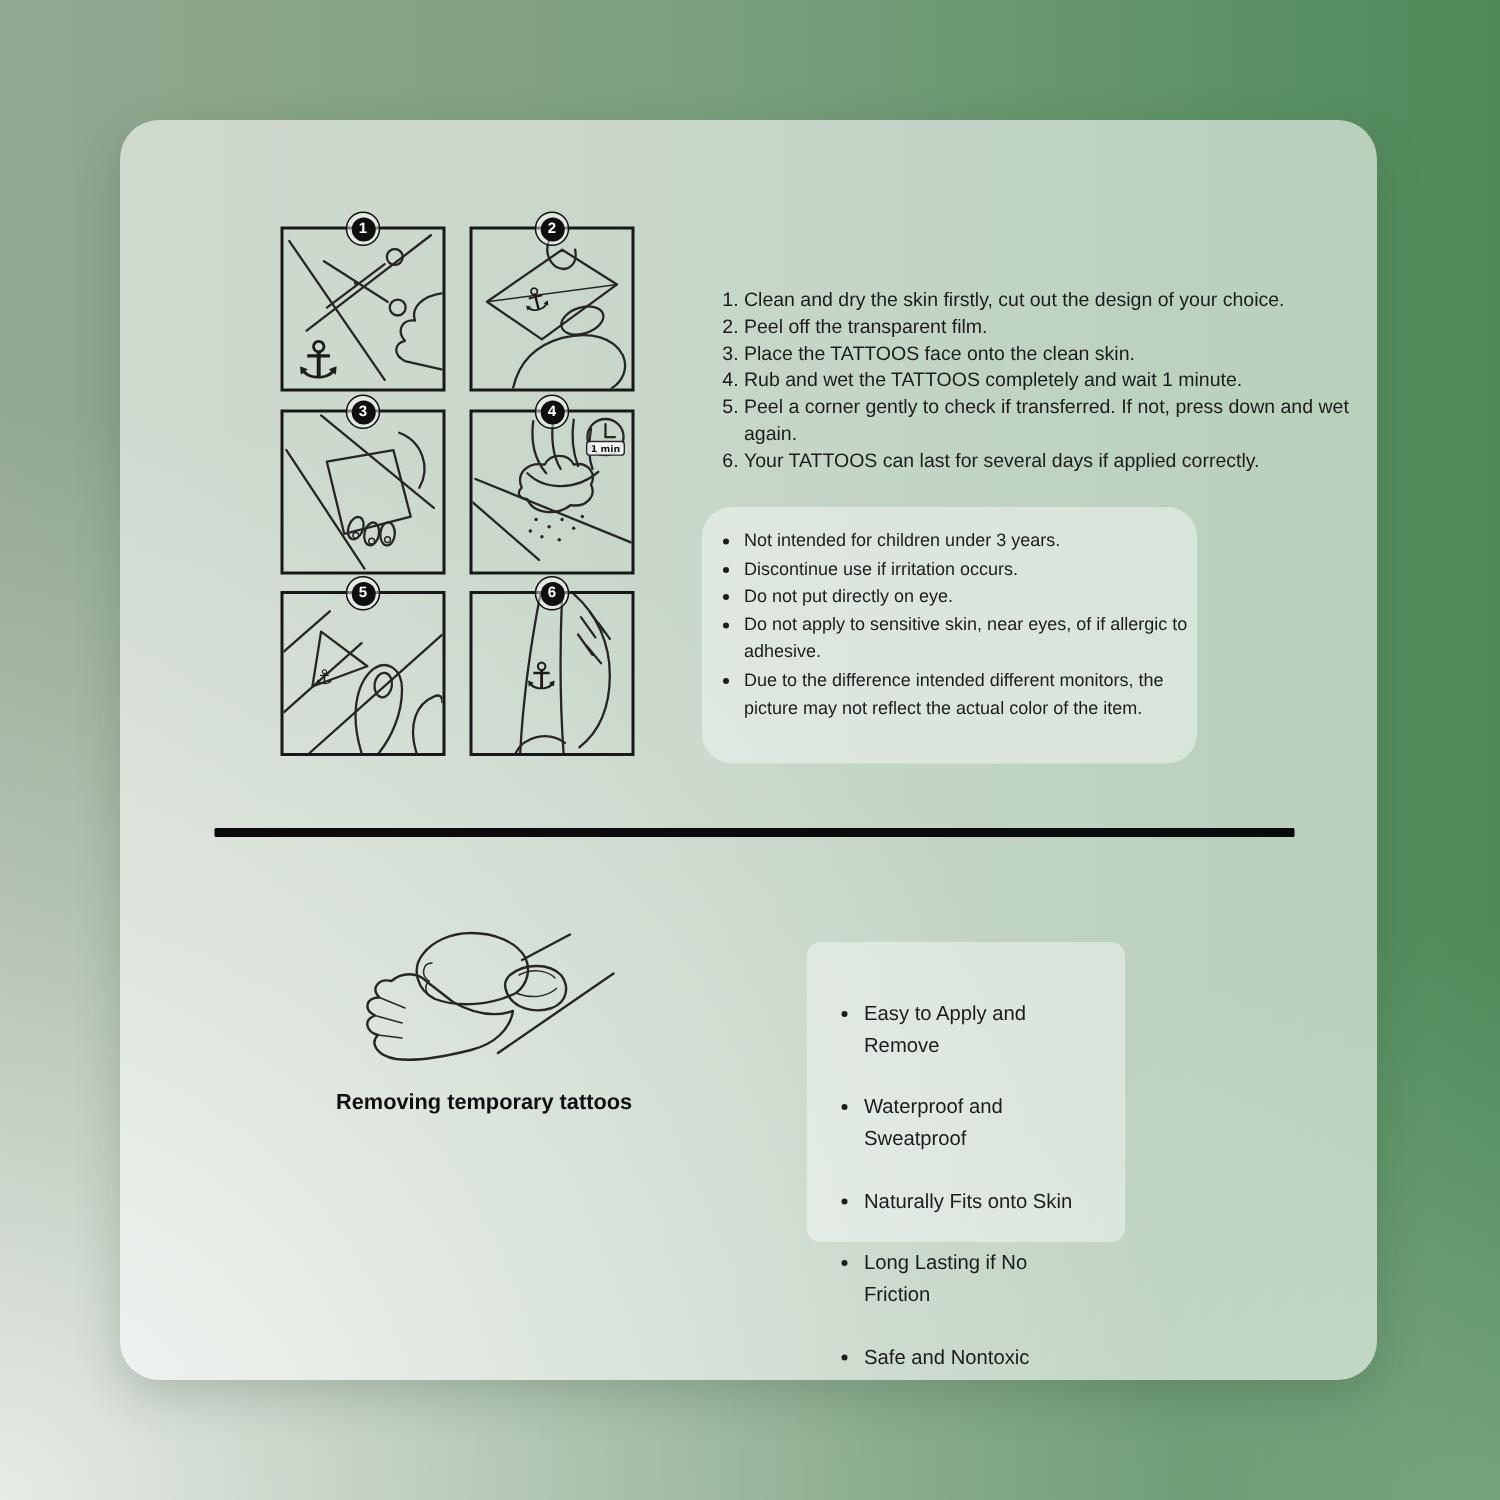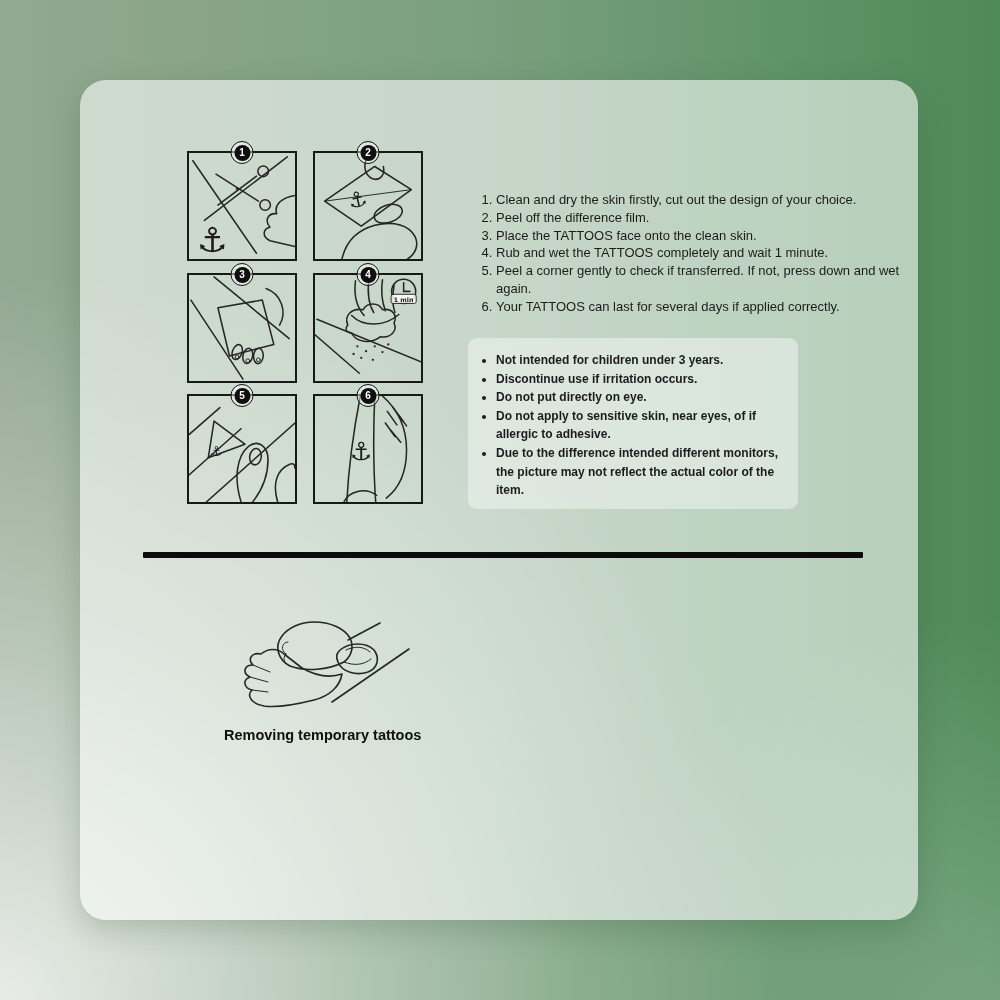--- a/index.html
+++ b/index.html
@@ -35,21 +35,21 @@
   .art .thin{stroke-width:1;}
   .art .dot{fill:var(--line);stroke:none;}
   .art .fill-light{fill:rgba(255,255,255,0.85);stroke:var(--line);stroke-width:1;}
   .art text{stroke:none;fill:var(--ink);font-family:"DejaVu Sans",sans-serif;}
   
   .apply-title{position:absolute;left:462px;top:140px;font-size:16px;font-weight:700;color:#101010;}
   .apply-steps{position:absolute;left:461px;top:174px;width:408px;margin:17px;padding:0 0 0 18px;
     font-size:13px;line-height:17.8px;}
   .apply-steps li{margin:0;padding:0;}
   .warning-box{position:absolute;left:468px;top:338px;width:330px;height:171px;
-    background:var(--box-bg);border-radius:9px;box-sizing:border-box;font-weight:bold;}
+    background:var(--box-bg);border-radius:20px;box-sizing:border-box;}
   .warning-box ul{margin:0;padding:13px 4px 0 28px;font-size:12px;line-height:18.6px;}
   .divider{position:absolute;left:143px;top:552px;width:720px;height:6px;background:var(--divider);border-radius:1px;}
   .removal-art{position:absolute;left:228px;top:620px;width:182px;height:102px;}
   .removal-title{position:absolute;left:224px;top:727px;font-size:14.5px;font-weight:700;color:#101010;}
   .removal-steps{position:absolute;left:227px;top:754px;width:225px;margin:0;padding:0 0 0 22px;
     font-size:15.5px;line-height:22.5px;}
   .features-box{position:absolute;left:538px;top:628px;width:212px;height:200px;
     background:var(--box-bg);border-radius:9px;box-sizing:border-box;}
   .features-box ul{margin:0;padding:17px 4px 0 38px;font-size:13.5px;line-height:20.8px;white-space:pre-line;}
   .features-box li{margin:0;}
@@ -169,21 +169,21 @@
         <line x1="81" y1="12" x2="91" y2="26"></line>
         <line x1="87" y1="20" x2="95" y2="31"></line>
         <line x1="73" y1="28" x2="83" y2="42"></line>
         <line x1="79" y1="36" x2="89" y2="48"></line>
         <text class="anchor" x="36" y="66" style="font-size:26px">⚓</text>
       </svg>
     </div>
 
     <ol class="apply-steps" style="left:381px;top:94px;position:absolute">
       <li>Clean and dry the skin firstly, cut out the design of your choice.</li>
-      <li>Peel off the difference film.</li>
+      <li>Peel off the transparent film.</li>
       <li>Place the TATTOOS face onto the clean skin.</li>
       <li>Rub and wet the TATTOOS completely and wait 1 minute.</li>
       <li>Peel a corner gently to check if transferred. If not, press down and wet again.</li>
       <li>Your TATTOOS can last for several days if applied correctly.</li>
     </ol>
 
     <div class="warning-box" style="left:388px;top:258px">
       <ul>
         <li>Not intended for children under 3 years.</li>
         <li>Discontinue use if irritation occurs.</li>
@@ -205,15 +205,27 @@
       <path d="M62,46 C50,40 46,26 54,16 C60,8 72,2 86,2 C102,2 116,8 122,18 C126,26 124,36 116,42 C100,50 78,52 62,46 Z"></path>
       <path class="thin" d="M62,46 C56,44 54,38 58,34"></path>
       <path class="thin" d="M58,34 C52,30 54,22 60,22"></path>
       <path d="M112,30 C122,22 138,22 146,30 C152,38 150,48 140,52 C128,56 114,52 110,42 C108,37 108,34 112,30 Z"></path>
       <path class="thin" d="M118,30 C126,26 136,26 142,32"></path>
       <path class="thin" d="M116,42 C126,46 136,45 143,39"></path>
     </svg>
 
     <div class="removal-title" style="left:144px;top:647px;position:absolute">Removing temporary tattoos</div>
 
+    <div class="features-box" style="left:458px;top:548px">
+      <ul>
+        <li>Easy to Apply and
+Remove</li>
+        <li>Waterproof and
+Sweatproof</li>
+        <li>Naturally Fits onto Skin</li>
+        <li>Long Lasting if No
+Friction</li>
+        <li>Safe and Nontoxic</li>
+      </ul>
+    </div>
 
   </div>
 </div>
 
 </body></html>

